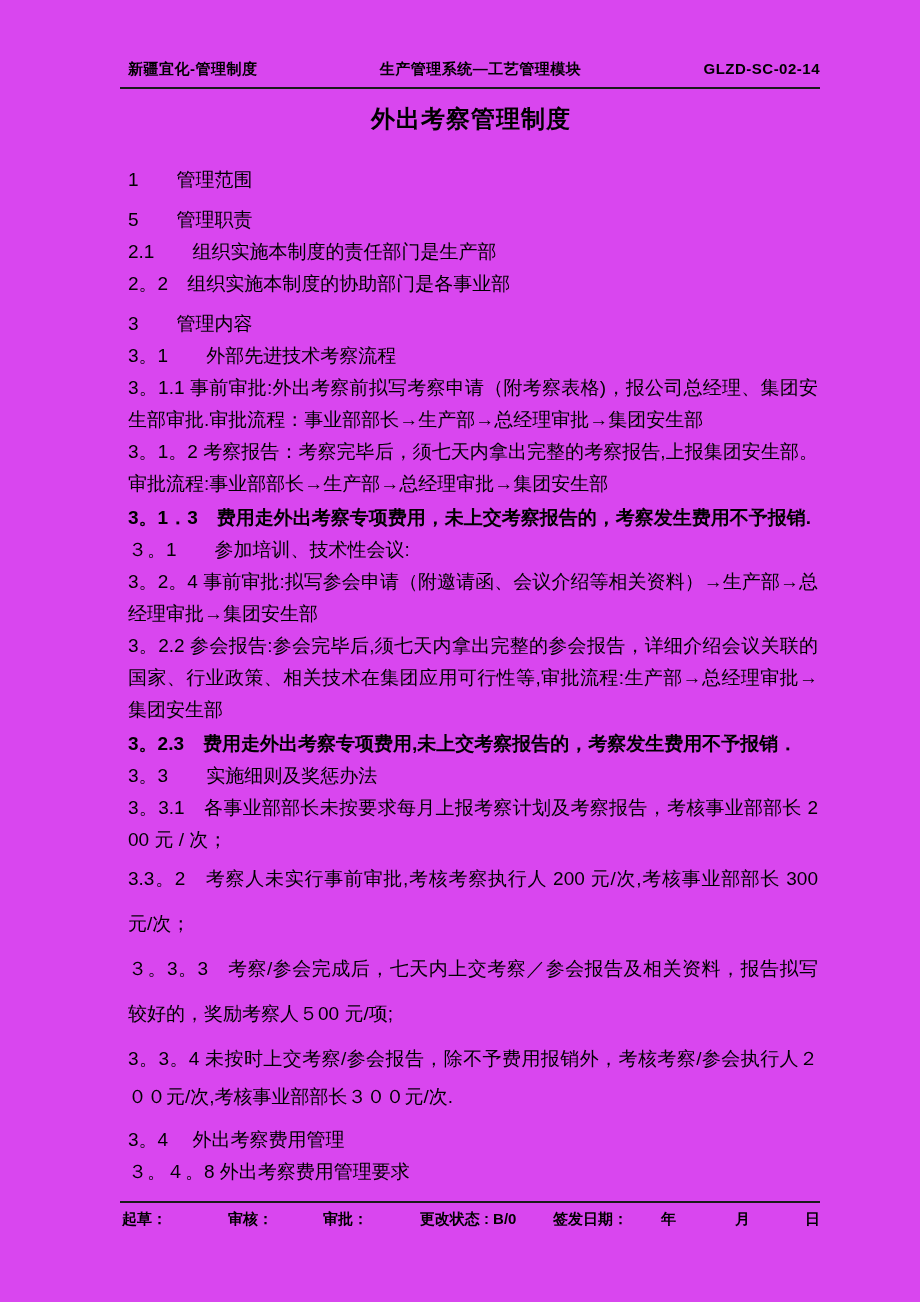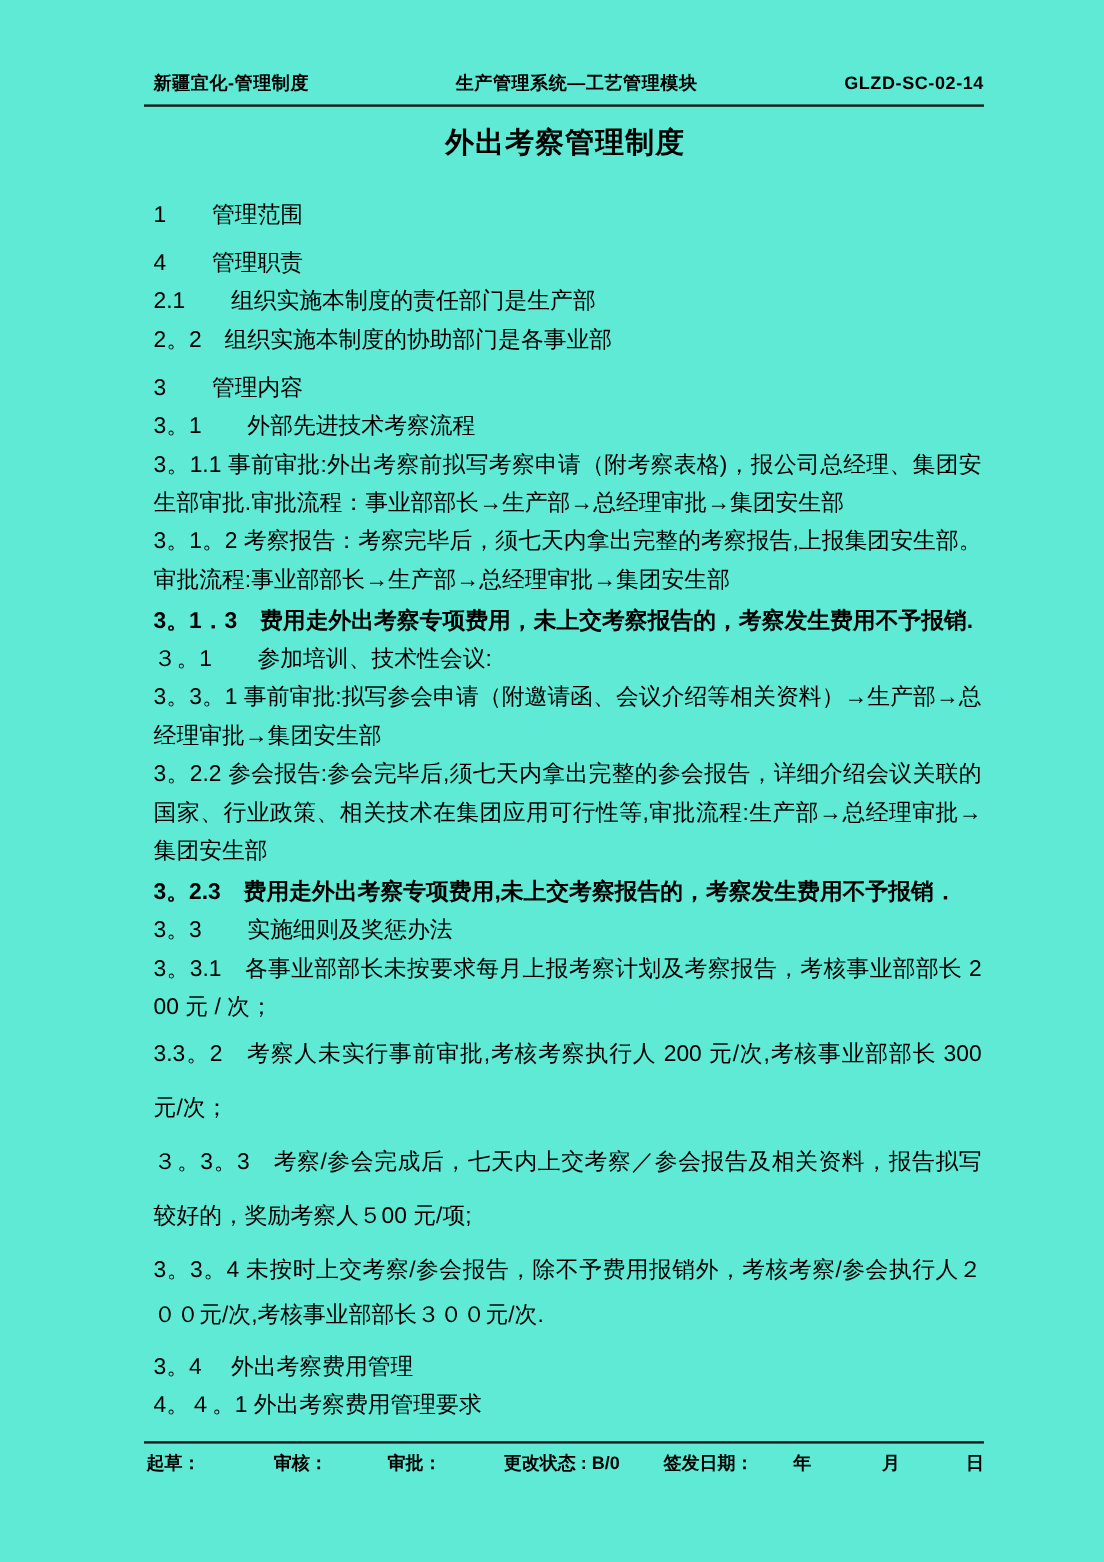--- a/index.html
+++ b/index.html
@@ -1,20 +1,20 @@
 <!DOCTYPE html>
 <html><head>
 <meta charset="utf-8">
 <style>
   html, body { margin:0; padding:0; background:#ffffff; }
   body {
     width:920px; height:1302px; position:relative; overflow:hidden;
     font-family:"Liberation Sans", sans-serif; color:#000;
   }
-  .page { position:absolute; inset:0; background:#5eead4; }
+  .page { position:absolute; inset:0; background:#d946ef; }
 
   
   .hdr {
     position:absolute; top:60px; left:128px; width:692px;
     display:flex; align-items:baseline;
     font-size:15px; font-weight:700; letter-spacing:0.5px;
   }
   .hdr .left   { white-space:nowrap; }
   .hdr .center { flex:1; text-align:center; white-space:nowrap; }
   .hdr .right  { white-space:nowrap; }
@@ -71,39 +71,39 @@
     <span class="left">新疆宜化-管理制度</span>
     <span class="center">生产管理系统—工艺管理模块</span>
     <span class="right">GLZD-SC-02-14</span>
   </div>
   <div class="hdr-rule"></div>
 
   <div class="doc-title">外出考察管理制度</div>
 
   <div class="content">
       <p class="para sec">1　　管理范围</p>
-      <p class="para sec">4　　管理职责</p>
+      <p class="para sec">5　　管理职责</p>
       <p class="para">2.1　　组织实施本制度的责任部门是生产部</p>
       <p class="para">2。2　组织实施本制度的协助部门是各事业部</p>
       <p class="para sec">3　　管理内容</p>
       <p class="para">3。1　　外部先进技术考察流程</p>
       <p class="para">3。1.1 事前审批:外出考察前拟写考察申请（附考察表格)，报公司总经理、集团安生部审批.审批流程：事业部部长→生产部→总经理审批→集团安生部</p>
       <p class="para">3。1。2 考察报告：考察完毕后，须七天内拿出完整的考察报告,上报集团安生部。 审批流程:事业部部长→生产部→总经理审批→集团安生部</p>
       <p class="para bold">3。1．3　费用走外出考察专项费用，未上交考察报告的，考察发生费用不予报销.</p>
       <p class="para">３。1　　参加培训、技术性会议:</p>
-      <p class="para">3。3。1 事前审批:拟写参会申请（附邀请函、会议介绍等相关资料）→生产部→总经理审批→集团安生部</p>
+      <p class="para">3。2。4 事前审批:拟写参会申请（附邀请函、会议介绍等相关资料）→生产部→总经理审批→集团安生部</p>
       <p class="para">3。2.2 参会报告:参会完毕后,须七天内拿出完整的参会报告，详细介绍会议关联的国家、行业政策、相关技术在集团应用可行性等,审批流程:生产部→总经理审批→集团安生部</p>
       <p class="para bold">3。2.3　费用走外出考察专项费用,未上交考察报告的，考察发生费用不予报销．</p>
       <p class="para">3。3　　实施细则及奖惩办法</p>
       <p class="para">3。3.1　各事业部部长未按要求每月上报考察计划及考察报告，考核事业部部长 200 元 / 次；</p>
       <p class="para wide">3.3。2　考察人未实行事前审批,考核考察执行人 200 元/次,考核事业部部长 300 元/次；</p>
       <p class="para wide">３。3。3　考察/参会完成后，七天内上交考察／参会报告及相关资料，报告拟写较好的，奖励考察人５00 元/项;</p>
       <p class="para wide19">3。3。4 未按时上交考察/参会报告，除不予费用报销外，考核考察/参会执行人２００元/次,考核事业部部长３００元/次.</p>
       <p class="para mt8">3。4　 外出考察费用管理</p>
-      <p class="para">4。４。1 外出考察费用管理要求</p>
+      <p class="para">３。４。8 外出考察费用管理要求</p>
     </div>
 
   <div class="ftr-rule"></div>
   <div class="ftr">
     <span class="f-draft">起草：</span>
     <span class="f-review">审核：</span>
     <span class="f-approve">审批：</span>
     <span class="f-status">更改状态 : B/0</span>
     <span class="f-issue">签发日期：</span>
     <span class="f-year">年</span>

